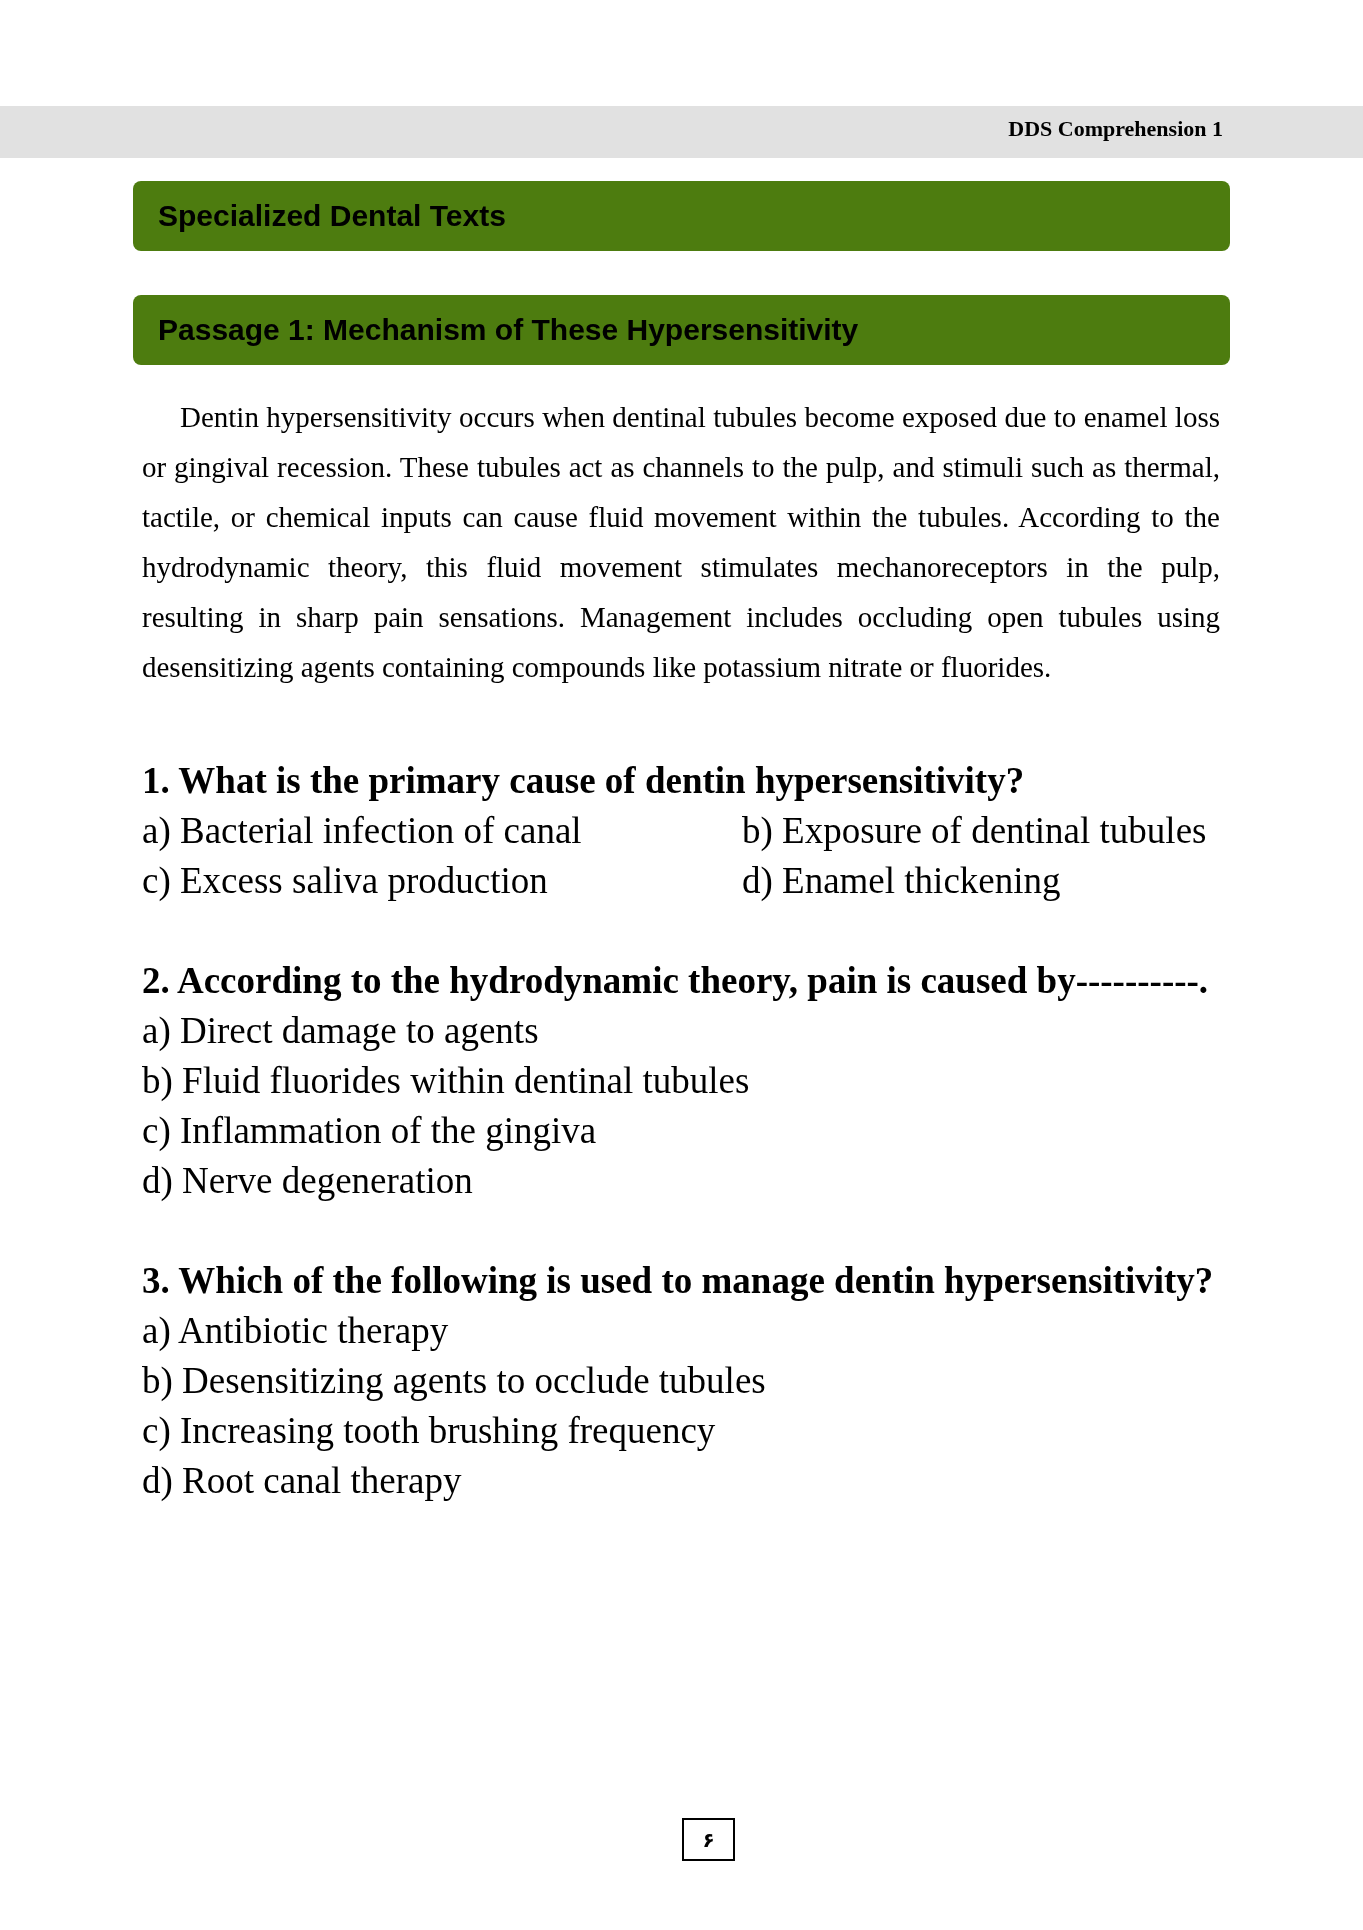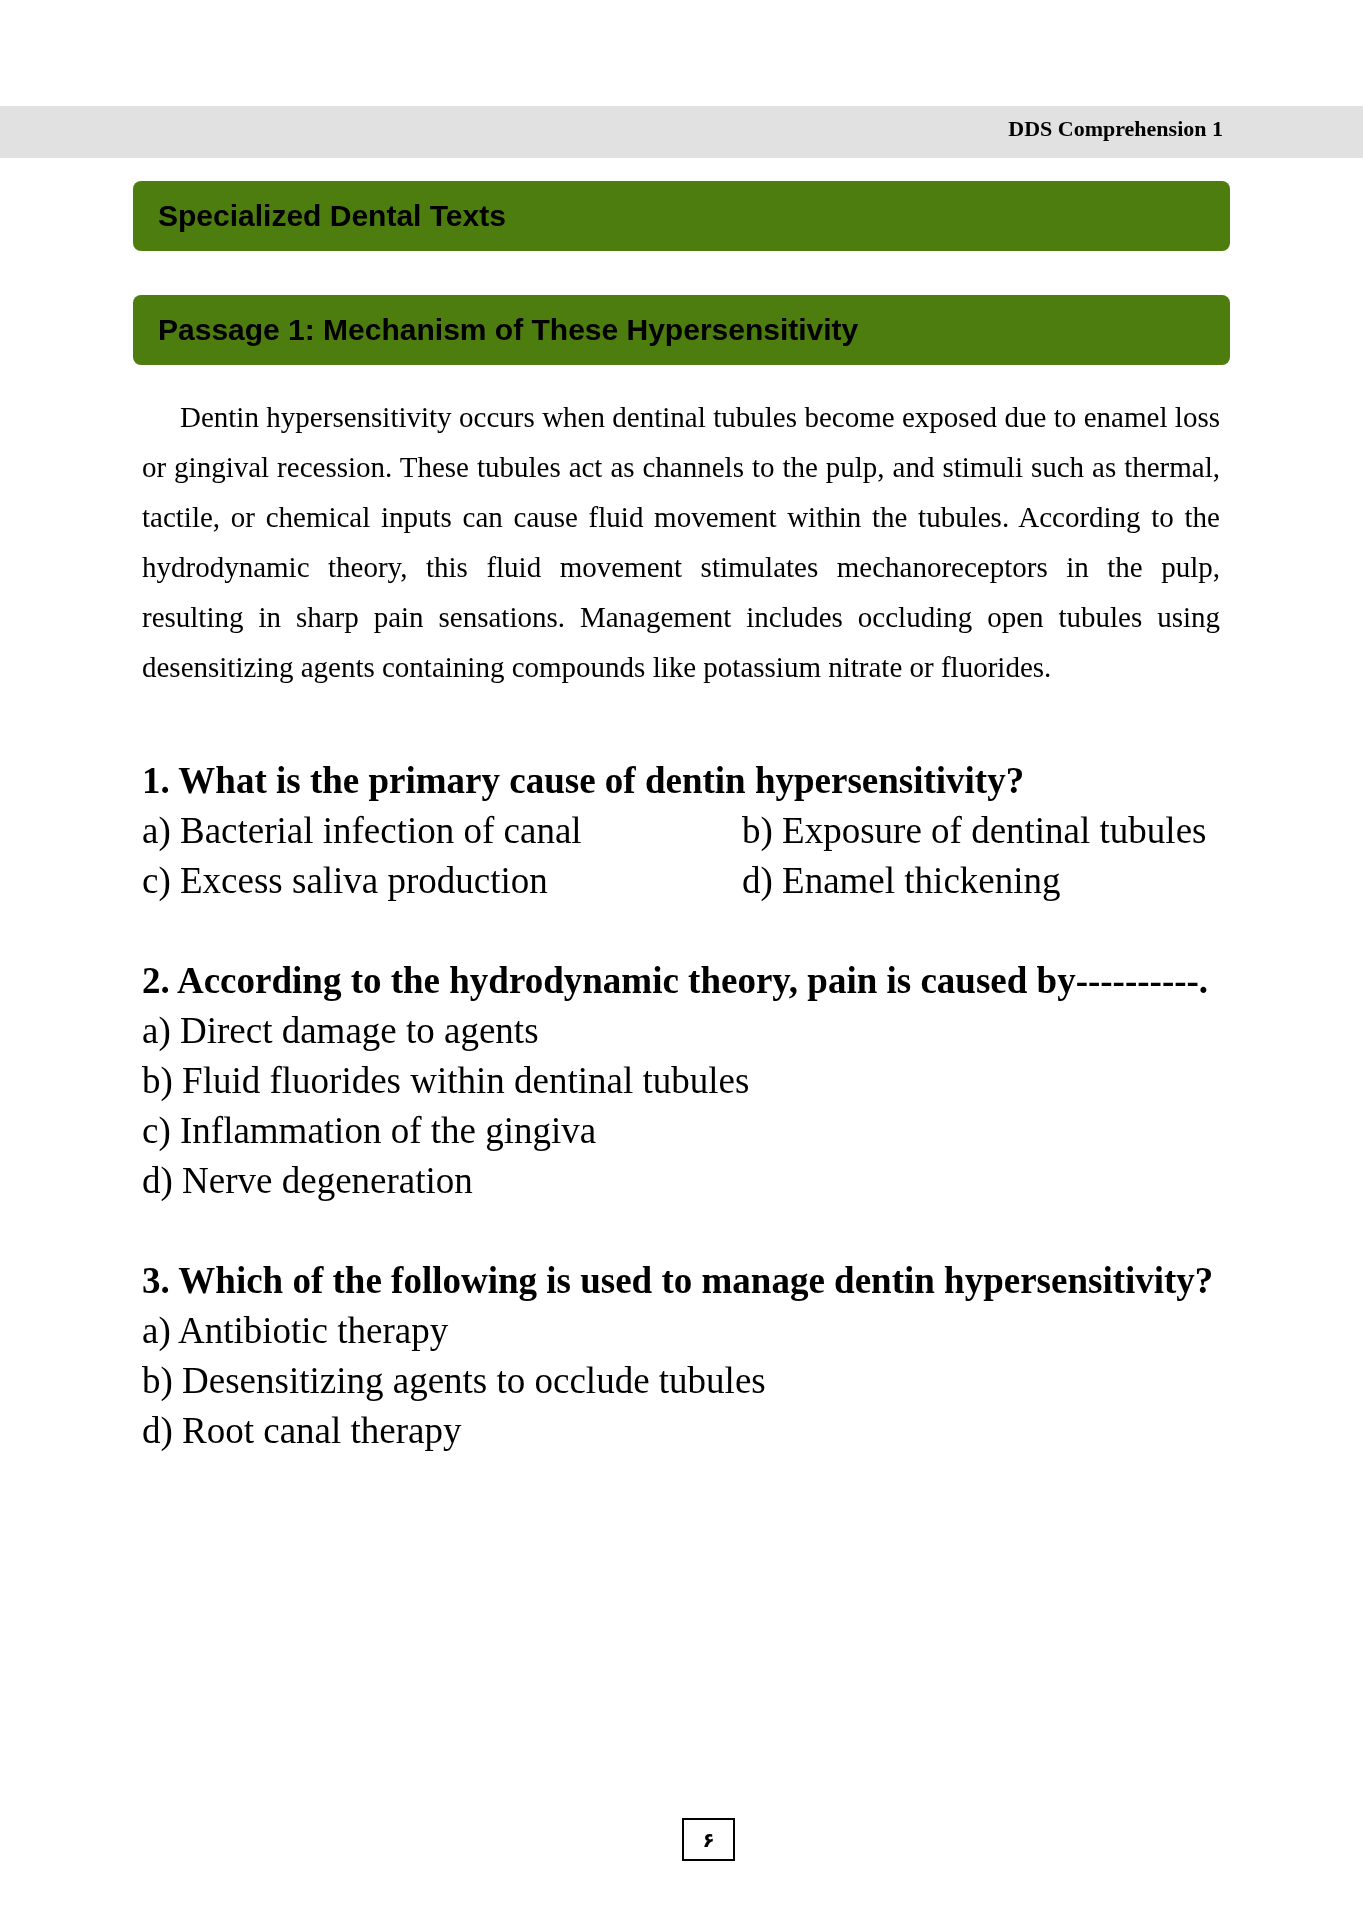--- a/index.html
+++ b/index.html
@@ -136,18 +136,19 @@
   <div class="q-option">a) Direct damage to agents</div>
   <div class="q-option">b) Fluid fluorides within dentinal tubules</div>
   <div class="q-option">c) Inflammation of the gingiva</div>
   <div class="q-option">d) Nerve degeneration</div>
 </div>
 
 <div class="question q3">
   <div class="q-stem">3. Which of the following is used to manage dentin hypersensitivity?</div>
   <div class="q-option">a) Antibiotic therapy</div>
   <div class="q-option">b) Desensitizing agents to occlude tubules</div>
+  <div class="q-option">c) Increasing tooth brushing frequency</div>
   <div class="q-option">d) Root canal therapy</div>
 </div>
 
 <div class="page-number-box">
   <span>۶</span>
 </div>
 
 </body></html>

